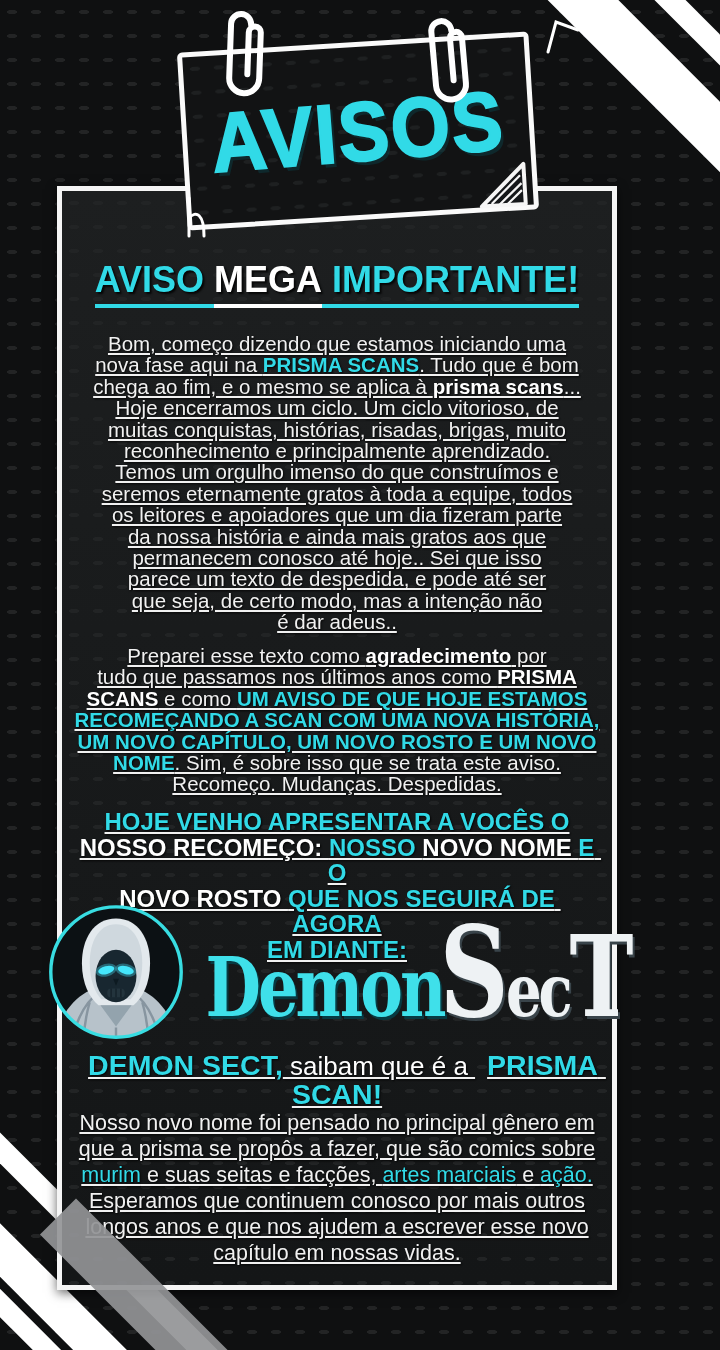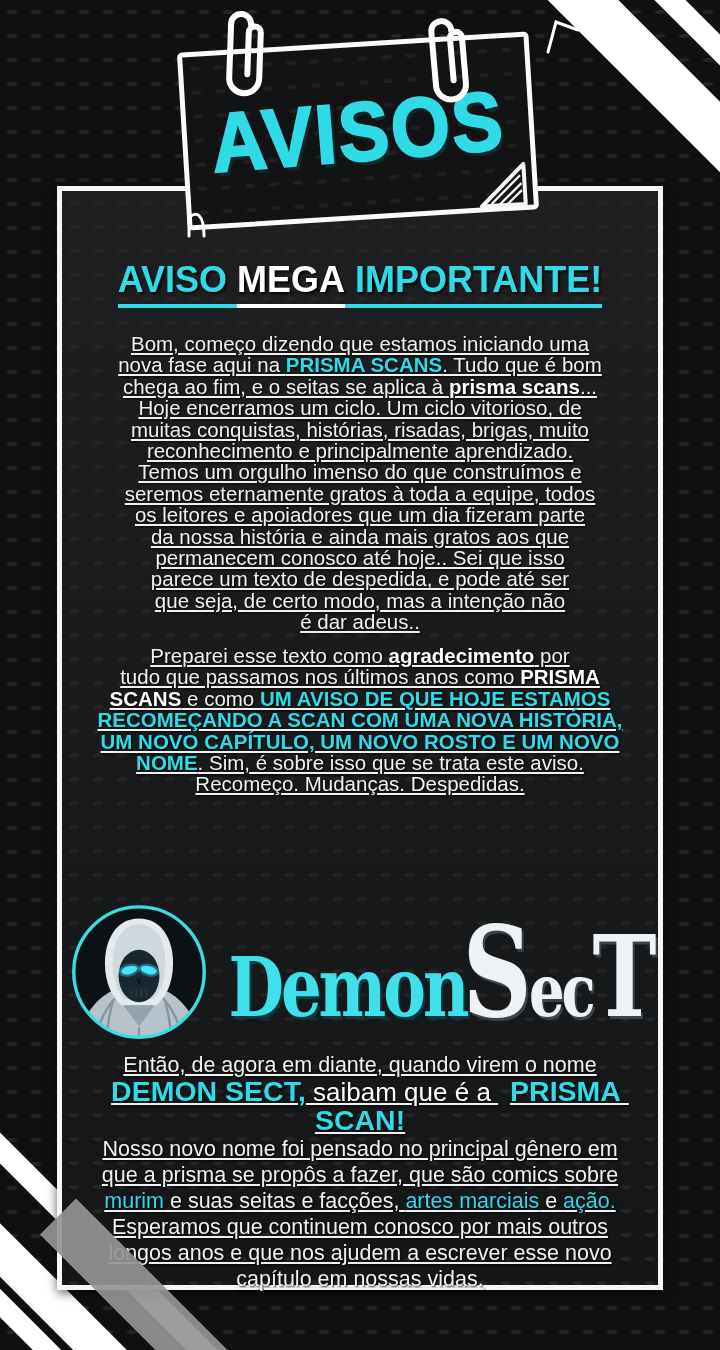--- a/index.html
+++ b/index.html
@@ -22,21 +22,21 @@
   .stripe-bl2{left:-200px;top:1381px;width:700px;height:38px;transform:rotate(45deg);}
   .stripe-bl3{left:-200px;top:1443px;width:700px;height:20px;transform:rotate(45deg);}
   .stripe-gray{
     left:58px;top:1191px;width:540px;height:51px;
     background:rgba(146,148,150,0.92);
     transform-origin:left center;transform:rotate(45deg);
     z-index:3;
   }
   
   .frame{
-    position:absolute;left:57px;top:186px;width:606px;height:1104px;
+    position:absolute;left:57px;top:186px;width:560px;height:1104px;
     box-sizing:border-box;border:5px solid #f5f5f5;
     background-color:#191b1c;
     background-image:radial-gradient(5px 2.2px at 12px 12px,#222425 96%,transparent 100%),
                      linear-gradient(180deg,#1d1f20 0%,#17191a 60%,#141617 100%);
     background-size:24px 24px,100% 100%;
     box-shadow:0 3px 10px rgba(0,0,0,.6);
     z-index:2;
   }
   
   .note{
@@ -114,41 +114,45 @@
   <div class="stripe stripe-bl1"></div>
   <div class="stripe stripe-bl2"></div>
   <div class="stripe stripe-bl3"></div>
 
   <div class="frame">
 
     <div class="main-title"><span class="run cu">AVISO </span><span class="run wu">MEGA</span><span class="run cu"> IMPORTANTE!</span></div>
 
     <div class="para para-1"><span class="run w">Bom, começo dizendo que estamos iniciando uma
 nova fase aqui na </span><span class="run cb">PRISMA SCANS</span><span class="run w">. Tudo que é bom
-chega ao fim, e o seitas se aplica à </span><span class="run wb">prisma scans</span><span class="run w">...
+chega ao fim, e o mesmo se aplica à </span><span class="run wb">prisma scans</span><span class="run w">...
 Hoje encerramos um ciclo. Um ciclo vitorioso, de
 muitas conquistas, histórias, risadas, brigas, muito
 reconhecimento e principalmente aprendizado.
 Temos um orgulho imenso do que construímos e
 seremos eternamente gratos à toda a equipe, todos
 os leitores e apoiadores que um dia fizeram parte
 da nossa história e ainda mais gratos aos que
 permanecem conosco até hoje.. Sei que isso
 parece um texto de despedida, e pode até ser
 que seja, de certo modo, mas a intenção não
 é dar adeus..</span></div>
 
     <div class="para para-2"><span class="run w">Preparei esse texto como </span><span class="run wb">agradecimento</span><span class="run w"> por
 tudo que passamos nos últimos anos como </span><span class="run wb">PRISMA
 SCANS</span><span class="run w"> e como </span><span class="run cb">UM AVISO DE QUE HOJE ESTAMOS
 RECOMEÇANDO A SCAN COM UMA NOVA HISTÓRIA,
 UM NOVO CAPÍTULO, UM NOVO ROSTO E UM NOVO
 NOME</span><span class="run w">. Sim, é sobre isso que se trata este aviso.
 Recomeço. Mudanças. Despedidas.</span></div>
 
+    <div class="para heading"><span class="run cb">HOJE VENHO APRESENTAR A VOCÊS O
+</span><span class="run wb">NOSSO RECOMEÇO: </span><span class="run cb">NOSSO </span><span class="run wb">NOVO NOME </span><span class="run cb">E O
+</span><span class="run wb">NOVO ROSTO </span><span class="run cb">QUE NOS SEGUIRÁ DE AGORA
+EM DIANTE:</span></div>
 
     <div class="logo-row">
       <span>
         <svg width="146" height="150" viewBox="0 0 150 150">
           <defs>
             <clipPath id="ring">
                 <circle cx="75" cy="73" r="67"></circle>
               </clipPath>
           </defs>
           <circle cx="75" cy="73" r="67" fill="#0c1114"></circle>
@@ -171,22 +175,21 @@
         </svg>
       </span>
       <span class="wordmark">
         <span class="wm-demon">Demon</span>
           <span class="wm-s">S</span>
           <span class="wm-ec">ec</span>
           <span class="wm-t">T</span>
       </span>
     </div>
 
-    <div class="para para-3"><span class="run w">Então, de agora em diante, quando virem o nome
-</span><span class="run bigc">DEMON SECT,</span><span class="run bigw"> saibam que é a </span><span class="run bigc">PRISMA SCAN!</span><span class="run w">
+    <div class="para para-3"><span class="run bigc">DEMON SECT,</span><span class="run bigw"> saibam que é a </span><span class="run bigc">PRISMA SCAN!</span><span class="run w">
 Nosso novo nome foi pensado no principal gênero em
 que a prisma se propôs a fazer, que são comics sobre
 </span><span class="run c">murim</span><span class="run w"> e suas seitas e facções, </span><span class="run c">artes marciais</span><span class="run w"> e </span><span class="run c">ação.</span><span class="run w">
 Esperamos que continuem conosco por mais outros
 longos anos e que nos ajudem a escrever esse novo
 capítulo em nossas vidas.</span></div>
 
   </div>
 
   <div class="stripe stripe-gray"></div>

